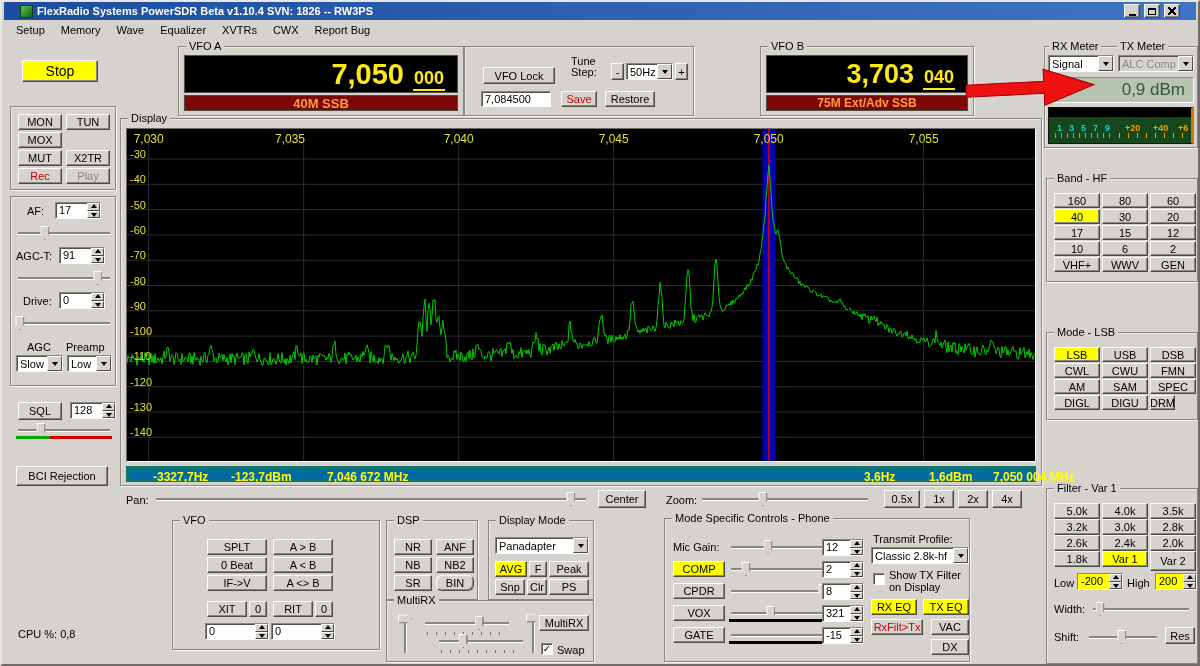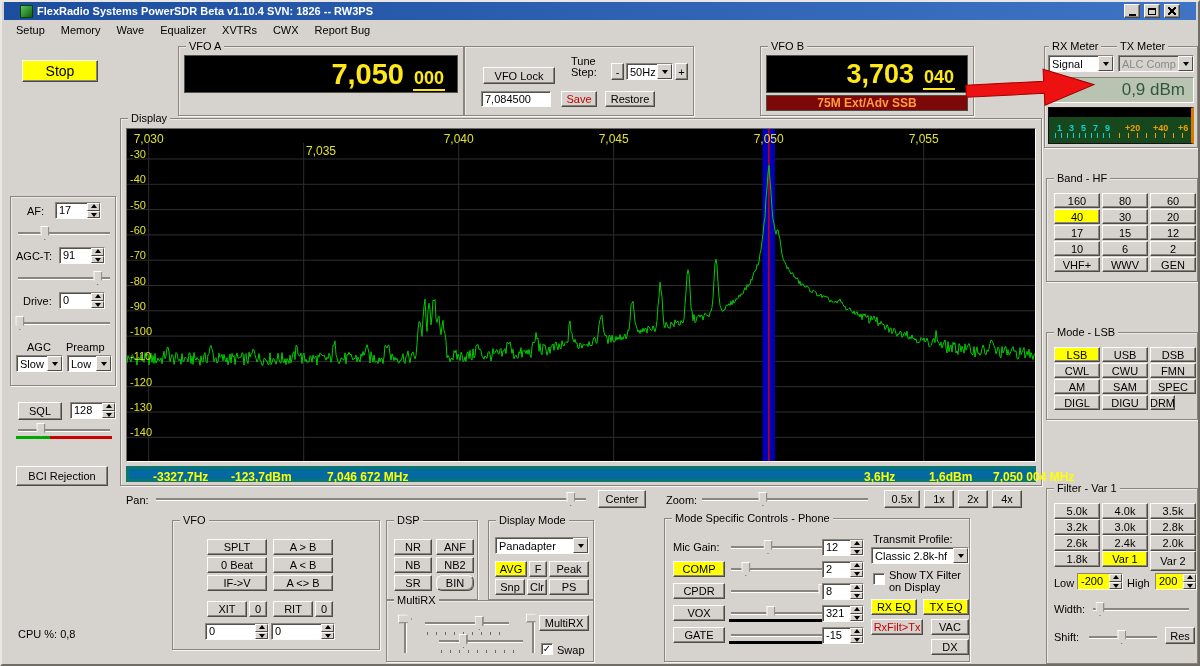--- a/index.html
+++ b/index.html
@@ -99,20 +99,21 @@
       <div class="menu-item">CWX</div>
       <div class="menu-item">Report Bug</div>
     </div>
 
   <div class="group" id="vfoa-group" style="left:176px;top:44px;width:286px;height:70px">
     <span class="legend">VFO A</span>
     <div class="lcd" style="left:5px;top:8px;width:274px;height:38px">
       <span class="lcd-main">7,050</span>
       <span class="lcd-small">000</span>
     </div>
+    <div class="bandbar" style="left:5px;top:48px;width:274px;height:16px">40M SSB</div>
   </div>
 
   <div class="group" id="center-group" style="left:462px;top:44px;width:230px;height:70px">
       <div class="btn" style="position: absolute; left: 18px; top: 20px; width: 72px; height: 17px;">VFO Lock</div>
       <div class="lbl" style="position: absolute; left: 106px; top: 8px;">Tune</div>
       <div class="lbl" style="position: absolute; left: 106px; top: 19px;">Step:</div>
       <div class="btn" style="position: absolute; left: 146px; top: 16px; width: 13px; height: 17px;">-</div>
       <div class="combo" style="position: absolute; left: 161px; top: 16px; width: 47px; height: 17px;">
         <div class="t">50Hz</div>
         <div class="b">
@@ -164,20 +165,29 @@
         <div class="b">
           <span class="tri-d"></span>
         </div>
       </div>
     </div>
 
   <svg id="arrow" width="136" height="50">
     <polygon points="2,18 80,18 80,6 130,24 80,42 80,30 2,30" fill="#ee1111" stroke="#a00000" stroke-width="1" transform="rotate(-3 66 24)"></polygon>
   </svg>
 
+  <div class="group" id="tx-group" style="left:8px;top:104px;width:106px;height:84px">
+      <div class="btn" style="position: absolute; left: 7px; top: 7px; width: 44px; height: 16px;">MON</div>
+      <div class="btn" style="position: absolute; left: 55px; top: 7px; width: 44px; height: 16px;">TUN</div>
+      <div class="btn" style="position: absolute; left: 7px; top: 25px; width: 44px; height: 16px;">MOX</div>
+      <div class="btn" style="position: absolute; left: 7px; top: 43px; width: 44px; height: 16px;">MUT</div>
+      <div class="btn" style="position: absolute; left: 55px; top: 43px; width: 44px; height: 16px;">X2TR</div>
+      <div class="btn red-text" style="position: absolute; left: 7px; top: 61px; width: 44px; height: 16px;">Rec</div>
+      <div class="btn gray-text" style="position: absolute; left: 55px; top: 61px; width: 44px; height: 16px;">Play</div>
+    </div>
   <div class="group" id="ctl-group" style="left:8px;top:194px;width:106px;height:190px">
       <div class="lbl" style="position: absolute; left: 16px; top: 8px;">AF:</div>
       <div class="spin" style="position: absolute; left: 44px; top: 5px; width: 46px; height: 17px;">
         <div class="v">17</div>
         <div class="btns">
           <div class="sb">
             <span class="tri-u"></span>
           </div>
           <div class="sb">
             <span class="tri-d"></span>
@@ -257,21 +267,21 @@
           <line x1="0" y1="207.1" x2="908" y2="207.1" stroke="#2e2e2e" stroke-width="1"></line>
           <line x1="0" y1="232.39999999999998" x2="908" y2="232.39999999999998" stroke="#2e2e2e" stroke-width="1"></line>
           <line x1="0" y1="257.7" x2="908" y2="257.7" stroke="#2e2e2e" stroke-width="1"></line>
           <line x1="0" y1="283" x2="908" y2="283" stroke="#2e2e2e" stroke-width="1"></line>
           <line x1="0" y1="308.29999999999995" x2="908" y2="308.29999999999995" stroke="#2e2e2e" stroke-width="1"></line>
           <rect x="635.5" y="0" width="12.399999999988722" height="332" fill="#0000bb"></rect>
           <line x1="641.8239999999914" y1="0" x2="641.8239999999914" y2="332" stroke="#cc0000" stroke-width="1.5"></line>
           <polyline points="0,234.0 1,226.7 2,229.0 3,230.5 4,232.9 5,225.6 6,226.5 7,229.8 8,229.6 9,229.6 10,236.2 11,228.7 12,228.4 13,231.2 14,225.3 15,232.0 16,230.9 17,233.3 18,223.5 19,227.1 20,225.1 21,225.2 22,235.9 23,228.2 24,224.2 25,233.4 26,226.4 27,234.4 28,224.5 29,234.1 30,231.9 31,229.0 32,231.6 33,231.1 34,228.9 35,234.8 36,227.5 37,222.2 38,229.6 39,227.1 40,218.7 41,218.1 42,223.0 43,232.7 44,228.8 45,225.5 46,226.7 47,235.3 48,230.7 49,223.5 50,224.5 51,230.1 52,231.8 53,230.0 54,235.4 55,224.5 56,232.6 57,232.0 58,228.3 59,228.6 60,229.7 61,232.7 62,224.1 63,223.9 64,234.6 65,227.2 66,235.4 67,223.5 68,229.5 69,231.2 70,228.6 71,230.6 72,230.3 73,236.4 74,226.9 75,232.1 76,233.3 77,225.6 78,223.5 79,232.5 80,233.9 81,225.9 82,224.8 83,218.0 84,216.4 85,220.3 86,223.7 87,232.6 88,229.7 89,228.6 90,234.1 91,232.9 92,224.2 93,228.3 94,227.7 95,225.4 96,231.8 97,225.4 98,230.4 99,232.9 100,228.7 101,235.9 102,231.8 103,224.9 104,233.9 105,224.5 106,227.9 107,226.5 108,235.6 109,227.6 110,224.1 111,228.9 112,229.3 113,228.1 114,228.3 115,223.8 116,224.4 117,236.1 118,225.7 119,224.6 120,232.3 121,234.5 122,223.1 123,228.0 124,224.9 125,224.5 126,220.1 127,221.1 128,225.7 129,229.4 130,233.0 131,230.6 132,224.5 133,231.0 134,232.7 135,236.3 136,236.2 137,229.3 138,229.6 139,231.7 140,232.0 141,235.6 142,235.3 143,223.8 144,235.6 145,233.6 146,229.5 147,230.1 148,232.0 149,235.2 150,231.4 151,224.3 152,230.4 153,233.5 154,234.1 155,223.6 156,232.0 157,233.9 158,229.6 159,235.6 160,229.6 161,231.6 162,234.5 163,226.2 164,233.9 165,229.3 166,224.1 167,222.5 168,230.6 169,216.4 170,217.0 171,225.0 172,226.8 173,226.9 174,224.1 175,234.5 176,225.2 177,224.1 178,232.3 179,230.2 180,233.5 181,232.7 182,233.2 183,226.7 184,227.7 185,233.2 186,226.1 187,229.7 188,228.3 189,226.9 190,236.1 191,226.2 192,228.2 193,224.1 194,225.5 195,226.0 196,226.9 197,225.9 198,228.9 199,231.2 200,228.1 201,229.7 202,224.3 203,226.5 204,233.3 205,228.3 206,216.3 207,216.3 208,211.9 209,225.6 210,228.9 211,232.9 212,234.8 213,232.8 214,229.2 215,229.1 216,230.8 217,230.9 218,223.9 219,234.8 220,225.4 221,226.1 222,223.2 223,225.8 224,225.0 225,228.4 226,231.0 227,229.4 228,229.6 229,226.2 230,233.0 231,228.2 232,230.6 233,233.0 234,224.9 235,227.5 236,222.5 237,226.3 238,223.4 239,218.7 240,215.7 241,219.4 242,224.1 243,234.0 244,222.7 245,228.1 246,233.2 247,226.1 248,232.7 249,233.2 250,232.2 251,234.6 252,228.8 253,232.6 254,229.3 255,229.8 256,234.6 257,227.9 258,216.4 259,217.2 260,219.0 261,216.2 262,216.5 263,224.6 264,231.2 265,224.9 266,227.2 267,231.6 268,228.3 269,231.0 270,229.4 271,233.3 272,234.2 273,231.4 274,231.4 275,228.7 276,224.7 277,232.8 278,234.5 279,227.5 280,226.7 281,221.9 282,229.0 283,233.8 284,227.4 285,224.2 286,222.9 287,226.8 288,229.8 289,226.5 290,215.1 291,200.8 292,192.8 293,193.0 294,198.5 295,207.4 296,188.7 297,177.7 298,170.1 299,189.4 300,202.5 301,181.4 302,174.3 303,180.3 304,195.9 305,187.1 306,171.0 307,172.0 308,170.5 309,189.8 310,193.5 311,188.8 312,187.2 313,198.8 314,205.7 315,197.4 316,191.4 317,201.8 318,204.6 319,211.9 320,228.8 321,226.4 322,228.2 323,232.8 324,229.6 325,229.1 326,231.1 327,221.7 328,223.8 329,221.1 330,230.5 331,225.0 332,227.9 333,231.5 334,223.2 335,225.5 336,232.4 337,232.0 338,227.7 339,232.4 340,224.3 341,222.7 342,229.5 343,221.3 344,229.4 345,231.1 346,219.8 347,229.0 348,227.0 349,216.6 350,216.1 351,215.5 352,220.6 353,219.9 354,221.6 355,227.6 356,228.2 357,230.2 358,226.9 359,228.5 360,229.2 361,223.6 362,222.4 363,225.3 364,232.0 365,227.3 366,219.5 367,224.8 368,223.8 369,221.4 370,220.6 371,224.0 372,225.2 373,220.6 374,219.4 375,227.5 376,221.9 377,221.7 378,219.6 379,224.7 380,213.2 381,214.3 382,214.8 383,212.9 384,218.6 385,224.5 386,220.2 387,229.8 388,227.5 389,226.1 390,228.5 391,229.4 392,222.7 393,224.5 394,218.6 395,228.4 396,221.4 397,222.4 398,221.5 399,224.7 400,221.0 401,225.1 402,220.4 403,225.9 404,228.6 405,217.5 406,213.0 407,214.0 408,212.3 409,203.5 410,210.1 411,209.0 412,222.3 413,214.6 414,224.1 415,225.8 416,215.2 417,216.4 418,215.8 419,221.0 420,226.2 421,222.1 422,218.0 423,224.4 424,217.9 425,216.4 426,214.9 427,221.4 428,214.7 429,212.9 430,217.4 431,220.9 432,214.7 433,218.7 434,219.9 435,211.7 436,216.2 437,217.1 438,213.7 439,212.7 440,213.4 441,213.2 442,195.7 443,192.0 444,202.6 445,204.6 446,210.8 447,213.2 448,210.3 449,214.1 450,213.9 451,219.2 452,219.6 453,213.9 454,215.6 455,219.2 456,215.5 457,216.2 458,215.4 459,216.4 460,215.2 461,217.5 462,212.5 463,216.7 464,216.6 465,216.5 466,211.0 467,208.5 468,208.9 469,213.7 470,214.3 471,205.8 472,195.7 473,190.9 474,187.4 475,186.1 476,196.1 477,203.4 478,206.7 479,206.0 480,209.4 481,214.7 482,206.6 483,206.5 484,213.3 485,206.2 486,212.2 487,213.0 488,212.6 489,207.6 490,210.9 491,208.1 492,210.4 493,205.6 494,210.9 495,208.2 496,210.3 497,207.2 498,205.1 499,210.0 500,207.3 501,200.8 502,201.4 503,191.2 504,175.3 505,174.5 506,172.3 507,182.2 508,193.0 509,196.3 510,199.5 511,203.1 512,201.2 513,204.5 514,200.6 515,203.1 516,199.2 517,202.5 518,199.6 519,199.5 520,204.2 521,197.2 522,197.8 523,199.8 524,201.4 525,201.2 526,196.8 527,199.7 528,202.7 529,198.8 530,191.4 531,176.3 532,168.0 533,153.2 534,161.0 535,167.6 536,185.1 537,196.5 538,198.8 539,193.2 540,195.2 541,198.6 542,198.4 543,199.5 544,193.0 545,195.0 546,195.1 547,197.7 548,190.8 549,194.1 550,193.3 551,192.0 552,196.1 553,196.0 554,191.6 555,193.4 556,194.0 557,189.7 558,175.4 559,162.9 560,146.2 561,140.7 562,145.0 563,159.3 564,178.8 565,182.2 566,191.7 567,185.4 568,193.7 569,192.5 570,187.8 571,186.6 572,185.8 573,188.3 574,186.0 575,186.3 576,191.1 577,186.7 578,184.0 579,185.4 580,186.8 581,186.3 582,187.9 583,183.3 584,182.5 585,178.5 586,168.9 587,150.7 588,134.7 589,130.3 590,136.6 591,153.5 592,167.2 593,176.4 594,179.1 595,181.7 596,182.3 597,180.7 598,180.9 599,176.5 600,176.1 601,176.3 602,174.7 603,176.5 604,172.4 605,175.8 606,171.0 607,174.1 608,172.8 609,169.5 610,170.4 611,169.3 612,166.1 613,167.6 614,165.0 615,165.2 616,164.9 617,161.3 618,158.6 619,160.9 620,155.5 621,157.5 622,155.3 623,155.6 624,150.1 625,151.4 626,146.2 627,143.1 628,142.0 629,141.1 630,135.5 631,136.5 632,132.8 633,124.4 634,120.9 635,112.4 636,104.9 637,94.0 638,88.1 639,69.4 640,59.1 641,44.1 642,36.5 643,51.2 644,63.9 645,79.9 646,90.2 647,94.4 648,101.2 649,105.0 650,101.2 651,101.0 652,106.0 653,110.4 654,118.0 655,125.0 656,129.4 657,132.3 658,133.2 659,135.5 660,139.8 661,138.2 662,140.9 663,143.0 664,145.0 665,143.5 666,144.3 667,148.0 668,148.0 669,149.8 670,148.7 671,150.6 672,154.9 673,152.1 674,156.6 675,155.0 676,154.9 677,156.6 678,158.3 679,157.4 680,156.9 681,158.0 682,159.3 683,162.8 684,162.5 685,163.9 686,161.2 687,161.5 688,162.6 689,163.2 690,167.0 691,166.6 692,166.8 693,166.4 694,165.0 695,168.7 696,166.7 697,167.3 698,167.2 699,167.9 700,167.8 701,168.2 702,171.0 703,173.2 704,171.1 705,172.7 706,173.3 707,172.7 708,173.3 709,172.1 710,174.1 711,171.5 712,171.8 713,169.8 714,173.3 715,173.0 716,175.7 717,177.7 718,177.1 719,180.9 720,180.6 721,180.4 722,179.4 723,178.9 724,181.4 725,182.6 726,184.6 727,182.0 728,185.5 729,184.1 730,182.6 731,186.5 732,185.3 733,188.0 734,184.9 735,190.7 736,184.8 737,186.8 738,184.7 739,187.9 740,188.2 741,186.4 742,194.3 743,192.9 744,186.9 745,190.9 746,189.0 747,186.9 748,190.5 749,192.6 750,187.9 751,196.7 752,193.8 753,195.4 754,192.4 755,194.8 756,195.3 757,195.6 758,200.6 759,199.0 760,195.6 761,197.7 762,203.4 763,199.4 764,198.9 765,204.6 766,202.3 767,199.2 768,200.5 769,205.0 770,207.3 771,204.7 772,205.5 773,202.3 774,202.8 775,208.5 776,207.2 777,204.1 778,203.5 779,206.8 780,202.2 781,209.5 782,210.0 783,207.7 784,209.8 785,205.9 786,209.9 787,209.2 788,211.3 789,209.7 790,214.2 791,213.2 792,213.8 793,212.4 794,208.4 795,209.8 796,211.3 797,209.0 798,212.9 799,212.0 800,209.1 801,212.3 802,217.7 803,217.6 804,216.5 805,213.9 806,209.9 807,209.5 808,213.7 809,201.5 810,209.2 811,213.1 812,214.5 813,216.5 814,213.0 815,219.1 816,216.2 817,213.1 818,211.0 819,219.0 820,223.9 821,212.7 822,222.8 823,218.4 824,216.0 825,223.1 826,213.3 827,215.6 828,213.6 829,224.0 830,221.9 831,225.6 832,214.6 833,216.2 834,222.8 835,217.3 836,220.1 837,224.2 838,214.8 839,221.2 840,218.6 841,216.1 842,214.5 843,217.6 844,224.0 845,225.6 846,225.7 847,217.5 848,228.0 849,222.5 850,217.8 851,224.5 852,224.0 853,226.3 854,224.8 855,219.4 856,216.1 857,218.9 858,224.7 859,225.9 860,221.1 861,222.6 862,219.5 863,214.5 864,211.1 865,211.9 866,213.9 867,216.8 868,219.0 869,224.8 870,222.2 871,218.0 872,219.6 873,228.0 874,228.7 875,217.5 876,224.0 877,221.9 878,217.7 879,217.8 880,226.0 881,220.7 882,226.2 883,225.0 884,222.2 885,219.4 886,217.5 887,222.2 888,222.2 889,221.8 890,229.4 891,230.2 892,227.7 893,218.5 894,225.5 895,223.3 896,221.0 897,218.5 898,229.0 899,225.5 900,222.3 901,226.3 902,220.1 903,228.8 904,223.5 905,226.4 906,230.6 907,226.0 908,224.3 " fill="none" stroke="#00cc00" stroke-width="1"></polyline>
         </svg>
         <span class="flab" style="left: -0.3px;">7,030</span>
-        <span class="flab" style="left: 172px; margin-top: 12px;">7,035</span>
+        <span class="flab" style="left: 141px;">7,035</span>
         <span class="flab" style="left: 309.7px;">7,040</span>
         <span class="flab" style="left: 464.7px;">7,045</span>
         <span class="flab" style="left: 619.7px;">7,050</span>
         <span class="flab" style="left: 774.7px;">7,055</span>
         <span class="dlab" style="left: 3px; top: 19px;">-30</span>
         <span class="dlab" style="left: 3px; top: 44.3px;">-40</span>
         <span class="dlab" style="left: 3px; top: 69.6px;">-50</span>
         <span class="dlab" style="left: 3px; top: 94.9px;">-60</span>
         <span class="dlab" style="left: 3px; top: 120.2px;">-70</span>
         <span class="dlab" style="left: 3px; top: 145.5px;">-80</span>

